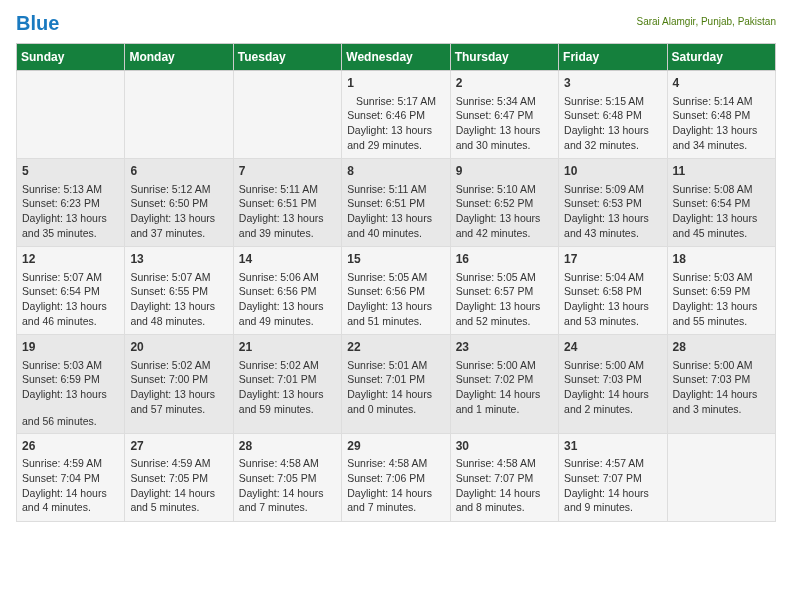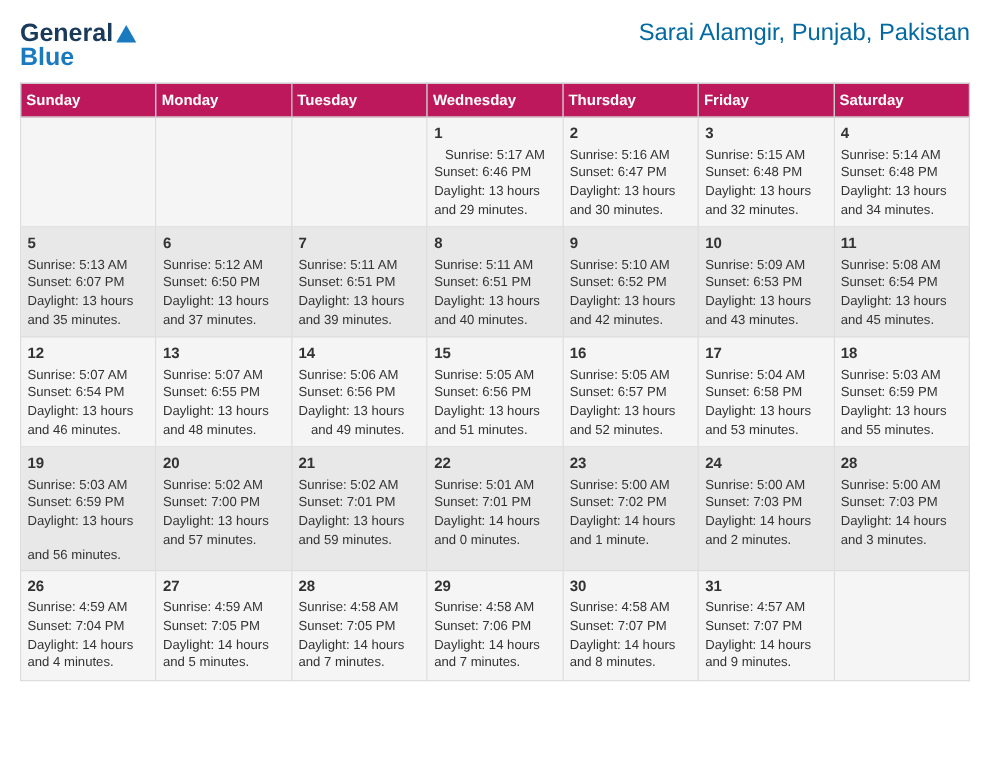--- a/index.html
+++ b/index.html
@@ -23,30 +23,30 @@
     }
     .title-area {
       text-align: right;
     }
     .main-title {
       font-size: 32px;
       font-weight: bold;
       color: #1a3a5c;
     }
     .subtitle {
-      font-size: 19px;
-      color: #0369a1;
+      font-size: 10px;
+      color: #4d7c0f;
     }
     table {
       width: 100%;
       border-collapse: collapse;
       font-size: 11px;
     }
     thead tr {
-      background-color: #be185d;
+      background-color: #15803d;
       color: #fff;
     }
     thead th {
       padding: 6px 4px;
       text-align: left;
       font-size: 12px;
       font-weight: bold;
       border: 1px solid #ccc;
     }
     tbody tr {
@@ -72,26 +72,20 @@
       font-size: 12px;
       display: block;
       margin-bottom: 2px;
     }
   </style>
 </head>
 <body>
 
 <div class="header-area">
   <div class="logo">
-    <div style="display:flex; align-items:center;">
-      <span style="font-size:20px; font-weight:bold; color:#1a3a5c;">General</span>
-      <svg width="20" height="20" viewBox="0 0 20 20" style="margin-left:1px;">
-        <polygon points="10,2 18,16 2,16" fill="#1a7ac0"></polygon>
-      </svg>
-    </div>
     <span style="font-size:20px; font-weight:bold; color:#1a7ac0; margin-top:-4px;">Blue</span>
   </div>
   <div class="title-area">
     <div class="subtitle">Sarai Alamgir, Punjab, Pakistan</div>
   </div>
 </div>
 
 <table>
   <thead>
     <tr>
@@ -111,21 +105,21 @@
         <td></td>
         <td>
           <span class="day-number">1</span>
           <span style="display: block; text-align: center;">Sunrise: 5:17 AM</span>
           <span style="display: block;">Sunset: 6:46 PM</span>
           <span style="display: block;">Daylight: 13 hours</span>
           <span style="display: block;">and 29 minutes.</span>
         </td>
         <td>
           <span class="day-number">2</span>
-          <span style="display: block;">Sunrise: 5:16 AM</span>
+          <span style="display: block;">Sunrise: 5:34 AM</span>
           <span style="display: block;">Sunset: 6:47 PM</span>
           <span style="display: block;">Daylight: 13 hours</span>
           <span style="display: block;">and 30 minutes.</span>
         </td>
         <td>
           <span class="day-number">3</span>
           <span style="display: block;">Sunrise: 5:15 AM</span>
           <span style="display: block;">Sunset: 6:48 PM</span>
           <span style="display: block;">Daylight: 13 hours</span>
           <span style="display: block;">and 32 minutes.</span>
@@ -135,21 +129,21 @@
           <span style="display: block;">Sunrise: 5:14 AM</span>
           <span style="display: block;">Sunset: 6:48 PM</span>
           <span style="display: block;">Daylight: 13 hours</span>
           <span style="display: block;">and 34 minutes.</span>
         </td>
       </tr>
       <tr>
         <td>
           <span class="day-number">5</span>
           <span style="display: block;">Sunrise: 5:13 AM</span>
-          <span style="display: block;">Sunset: 6:07 PM</span>
+          <span style="display: block;">Sunset: 6:23 PM</span>
           <span style="display: block;">Daylight: 13 hours</span>
           <span style="display: block;">and 35 minutes.</span>
         </td>
         <td>
           <span class="day-number">6</span>
           <span style="display: block;">Sunrise: 5:12 AM</span>
           <span style="display: block;">Sunset: 6:50 PM</span>
           <span style="display: block;">Daylight: 13 hours</span>
           <span style="display: block;">and 37 minutes.</span>
         </td>
@@ -202,21 +196,21 @@
           <span style="display: block;">Sunrise: 5:07 AM</span>
           <span style="display: block;">Sunset: 6:55 PM</span>
           <span style="display: block;">Daylight: 13 hours</span>
           <span style="display: block;">and 48 minutes.</span>
         </td>
         <td>
           <span class="day-number">14</span>
           <span style="display: block;">Sunrise: 5:06 AM</span>
           <span style="display: block;">Sunset: 6:56 PM</span>
           <span style="display: block;">Daylight: 13 hours</span>
-          <span style="display: block; margin-left: 10px;">and 49 minutes.</span>
+          <span style="display: block;">and 49 minutes.</span>
         </td>
         <td>
           <span class="day-number">15</span>
           <span style="display: block;">Sunrise: 5:05 AM</span>
           <span style="display: block;">Sunset: 6:56 PM</span>
           <span style="display: block;">Daylight: 13 hours</span>
           <span style="display: block;">and 51 minutes.</span>
         </td>
         <td>
           <span class="day-number">16</span>

